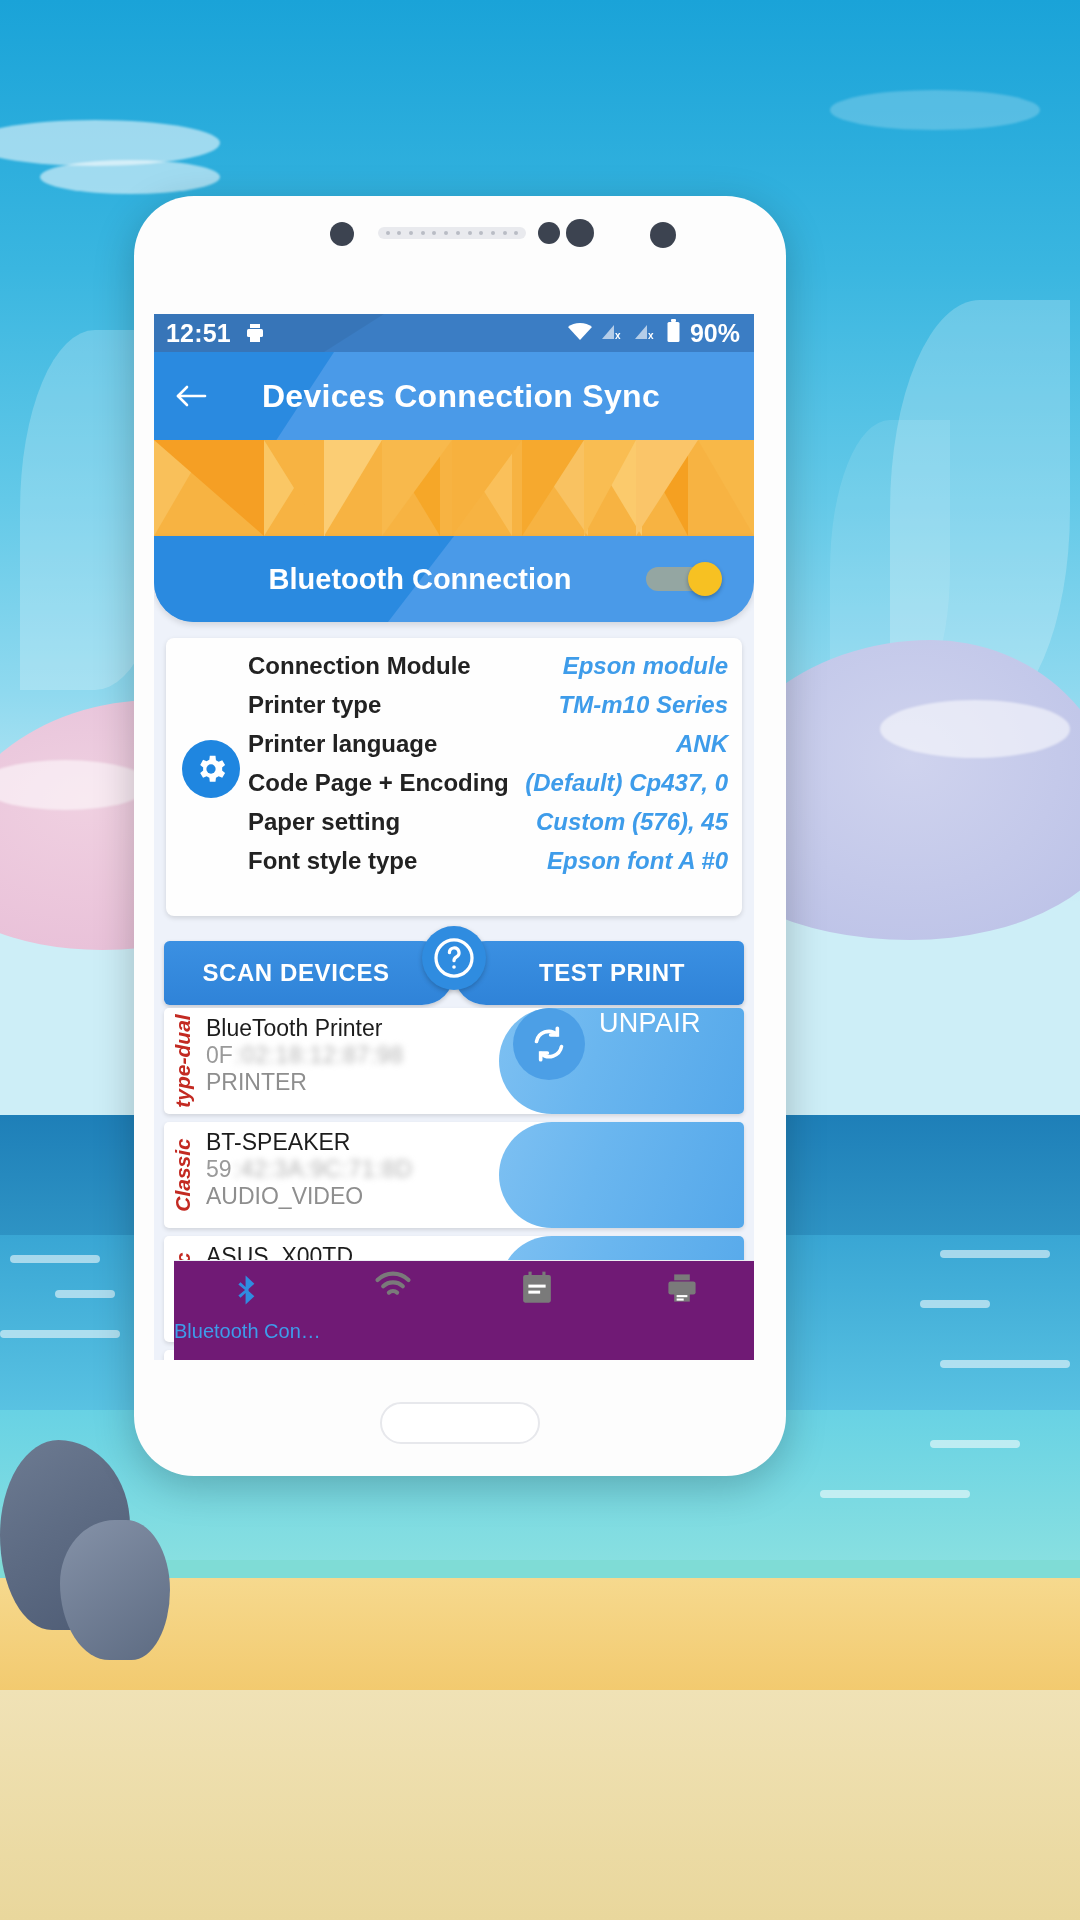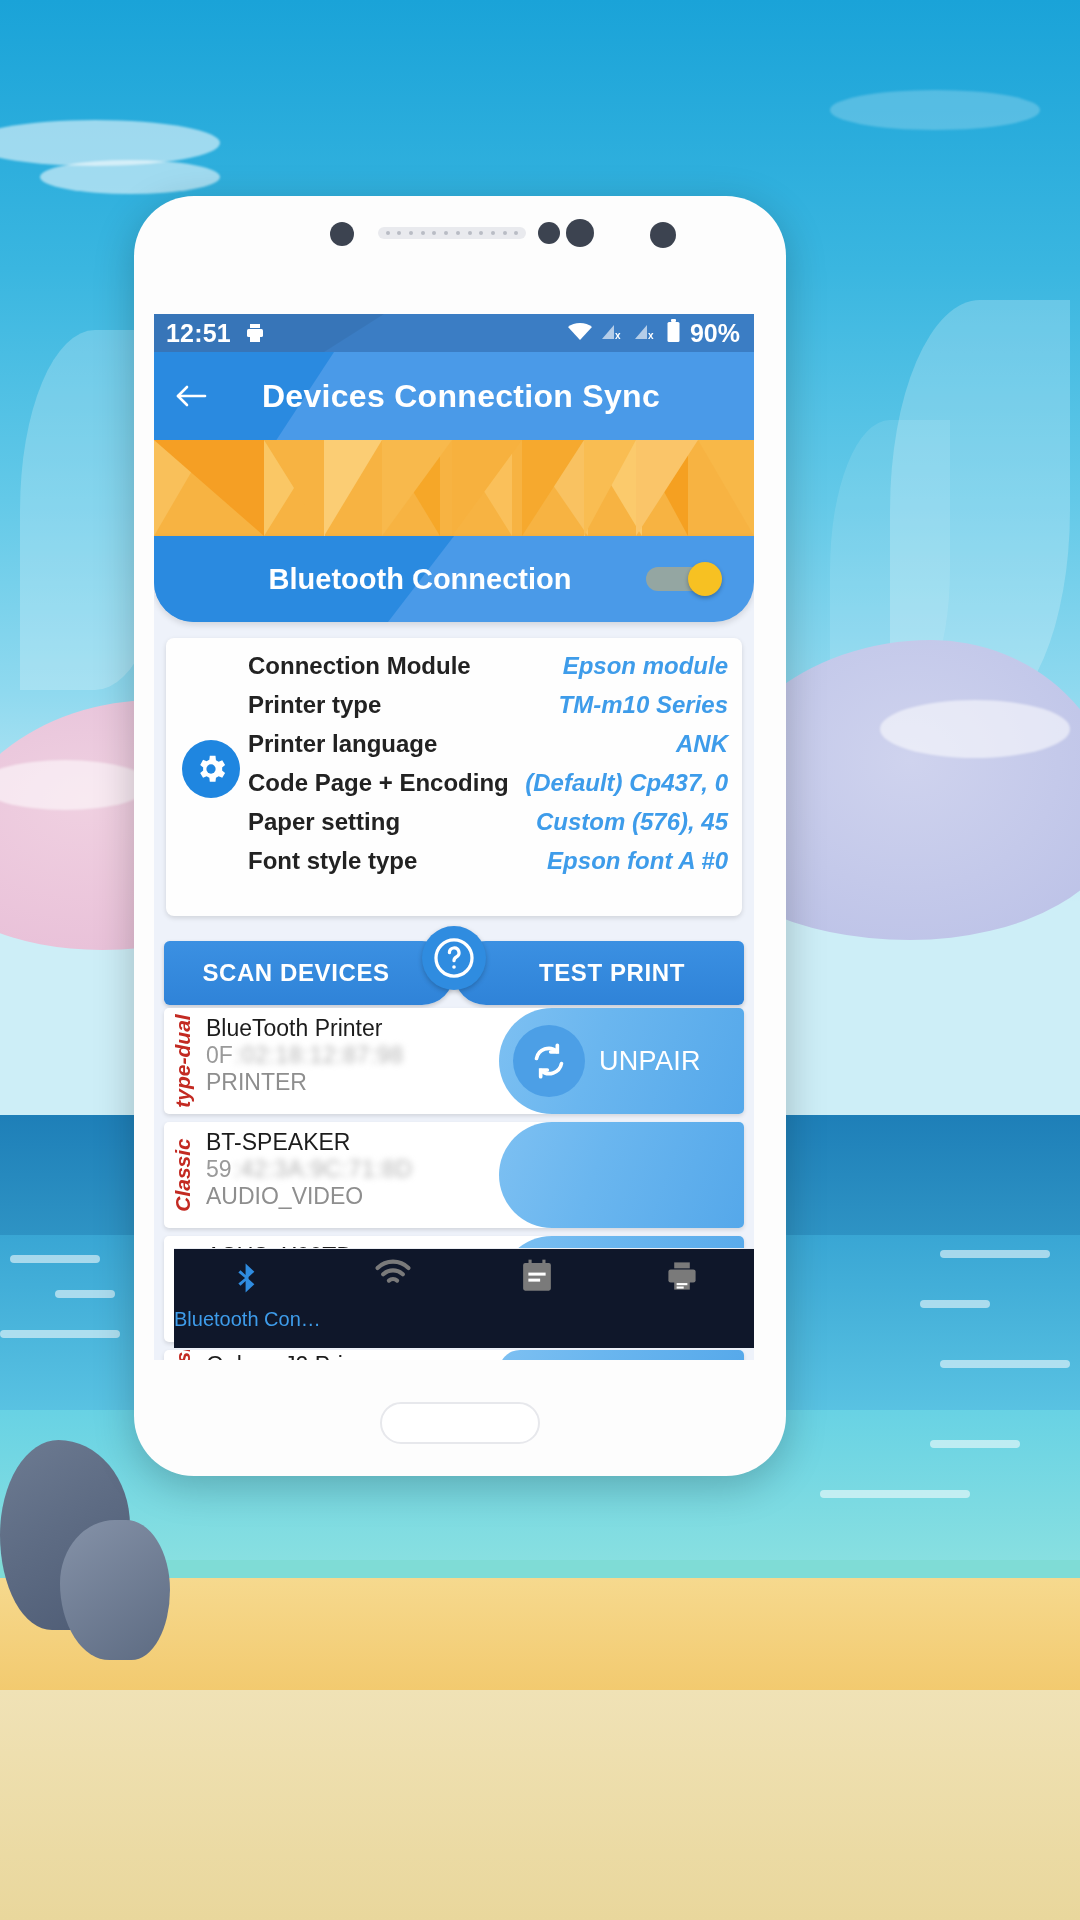--- a/index.html
+++ b/index.html
@@ -380,44 +380,44 @@
     font-size: 23px;
     color: #8e8e8e;
     line-height: 1.18;
     white-space: nowrap;
   }
   .dev-action {
     flex: 0 0 245px;
     position: relative;
     background: linear-gradient(110deg, #7dc0f2 0%, #6ab6ef 40%, #55a8ea 100%);
     border-radius: 70px 0 0 70px;
-    display: flex; align-items: center;
+    display: flex; align-items: flex-start;
     cursor: pointer;
   }
   .dev-action.tall { border-radius: 90px 0 0 90px; }
   .dev-sync {
     width: 72px; height: 72px;
     margin-left: 14px;
     border-radius: 50%;
     background: #4c9fe6;
     display: flex; align-items: center; justify-content: center;
     flex: 0 0 72px;
   }
   .dev-action-label {
     color: #fff; font-size: 27px;
     margin-left: 14px;
     letter-spacing: .3px;
   }
 
   
   #bottom-nav {
     position: absolute;
-    left: 0; right: 0; bottom: 12px;
+    left: 0; right: 0; bottom: 0;
     height: 100px;
-    background: #0f172a;
+    background: #701a75;
     display: flex;
     align-items: flex-start;
     padding-top: 10px;
     border-top: 1px solid #eceef3;
     margin-left: 20px;
   }
   .nav-item {
     flex: 1;
     display: flex; flex-direction: column;
     align-items: center;

